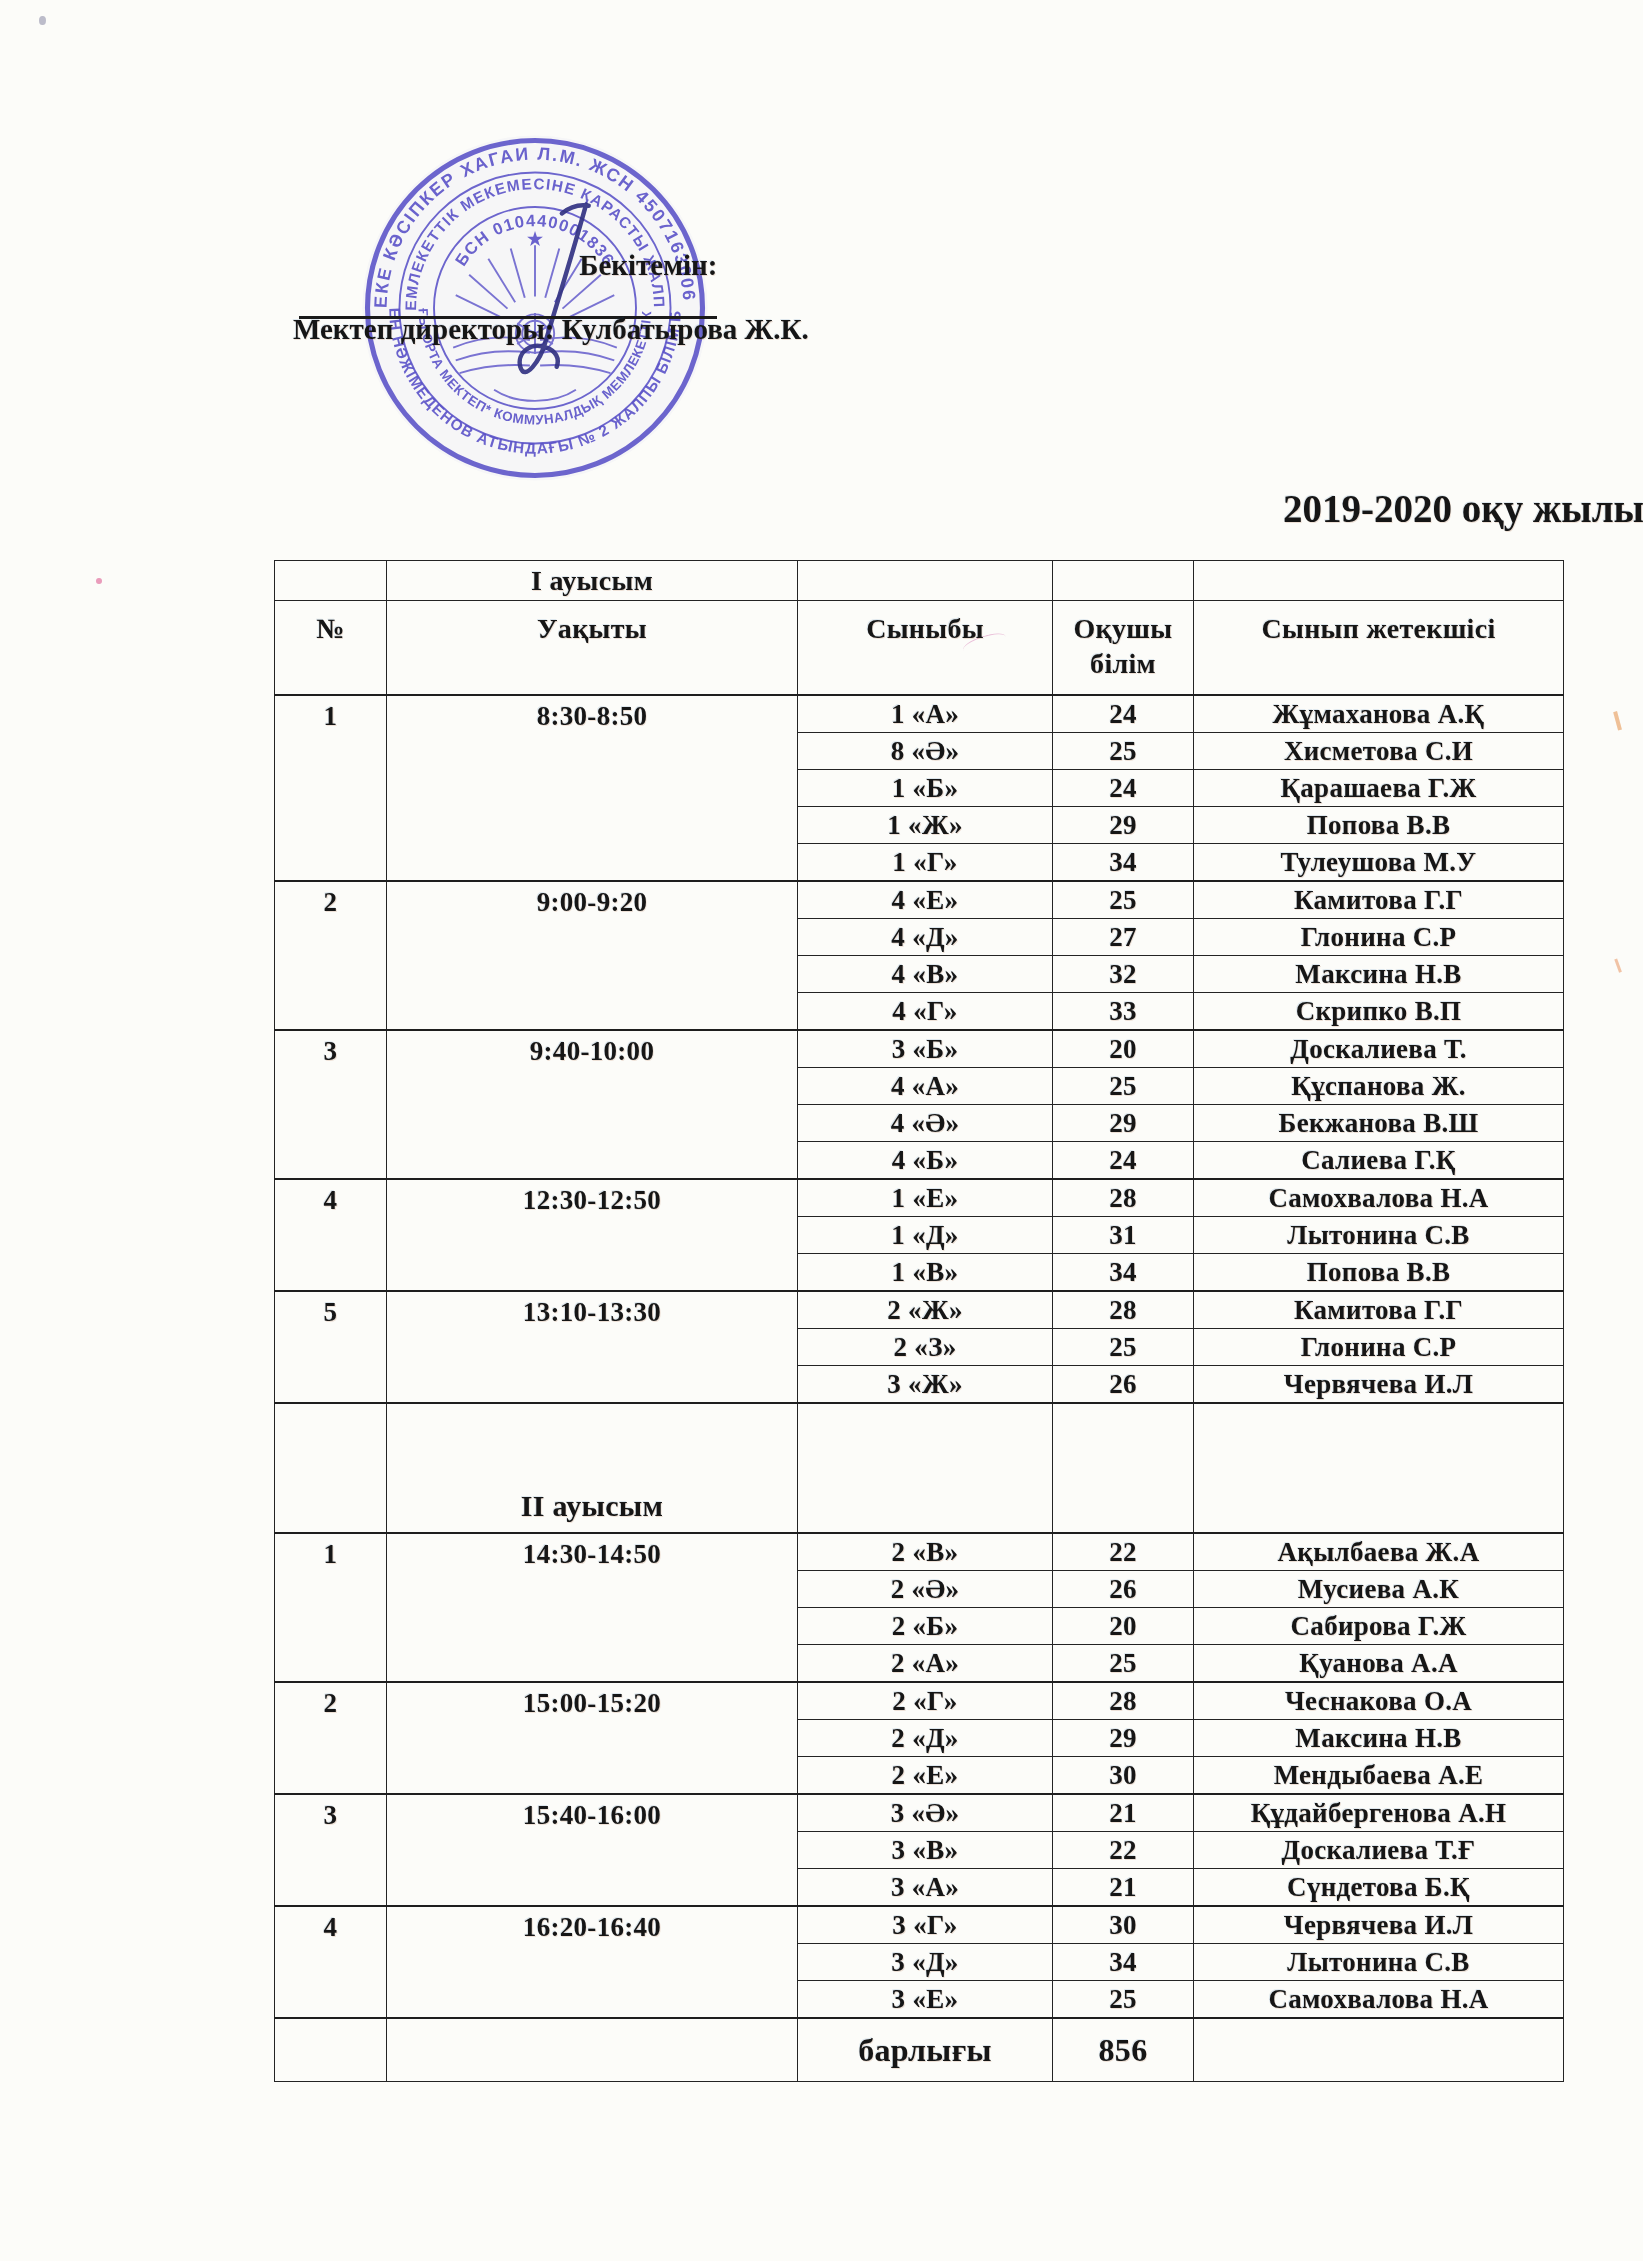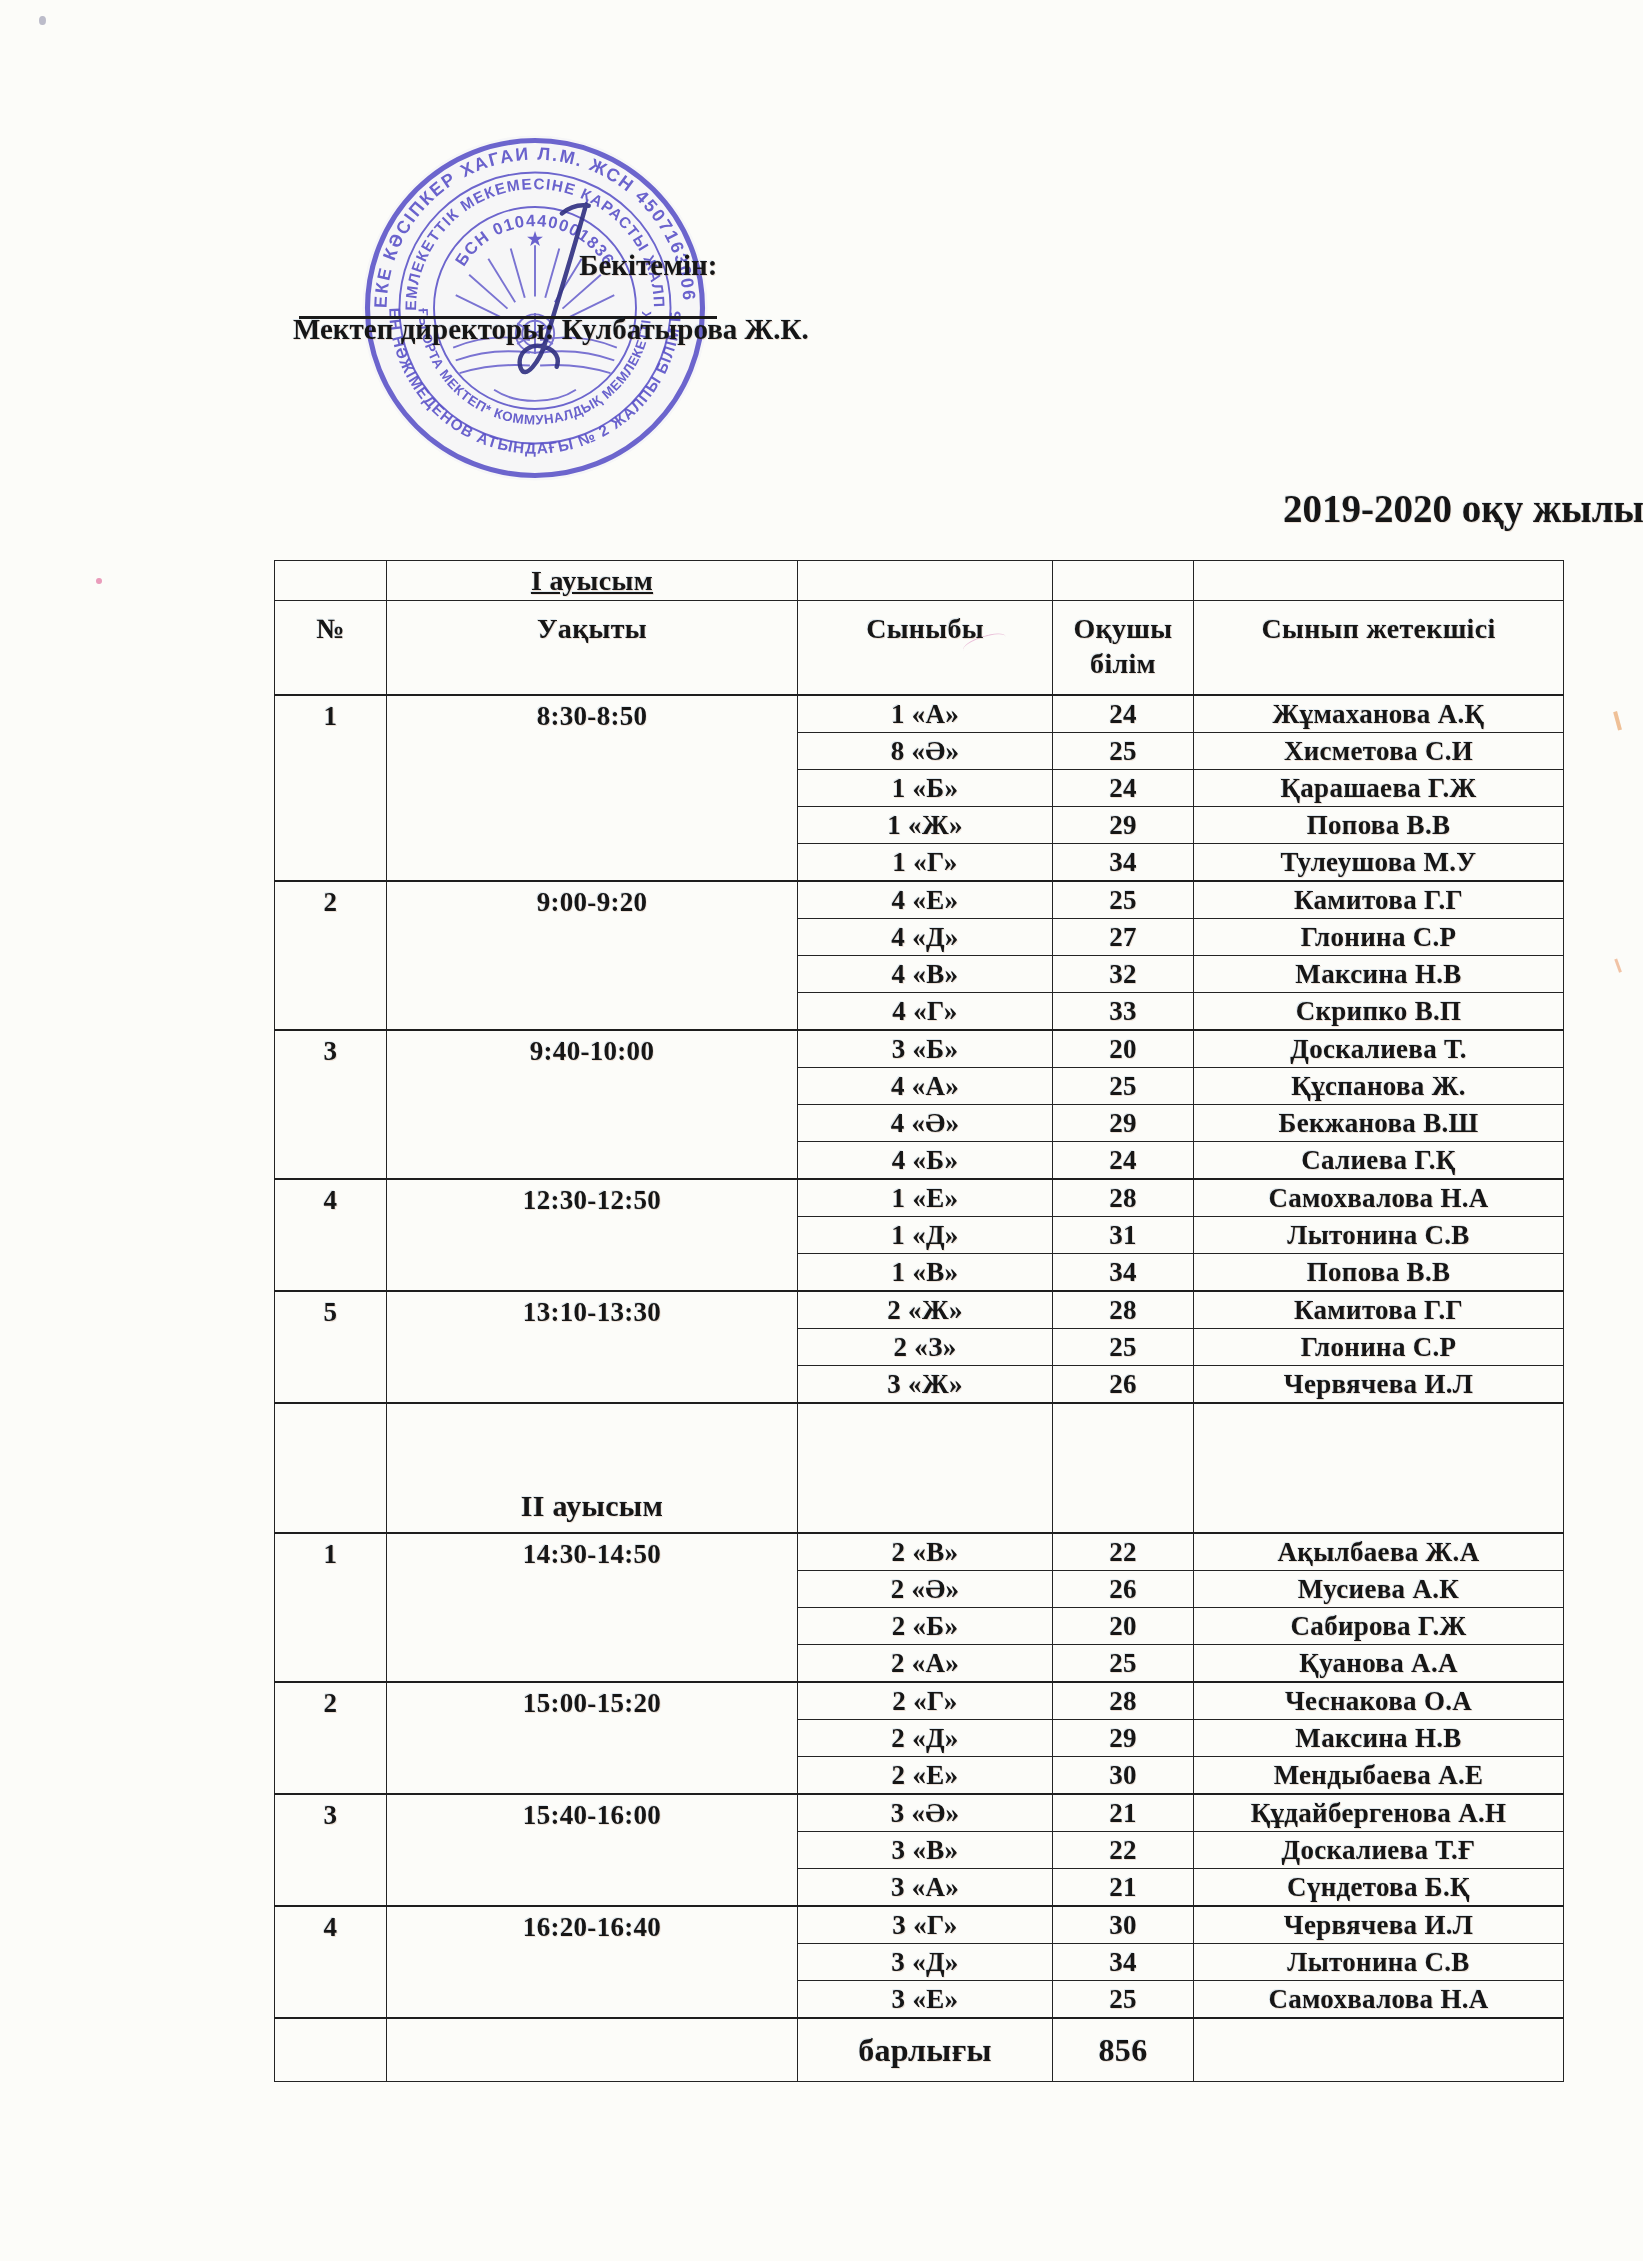--- a/index.html
+++ b/index.html
@@ -23,21 +23,21 @@
   
   table.sched{
     position:absolute;left:274px;top:560px;width:1288px;z-index:3;
     border-collapse:collapse;table-layout:fixed;border:1.9px solid #1e1e1e;
   }
   .sched td{
     border:1.3px solid #242424;text-align:center;vertical-align:middle;
     font-size:27px;letter-spacing:0.3px;padding:0 2.6px;overflow:hidden;
     text-shadow:0.8px 0.8px 0 rgba(150,60,10,.14), -0.8px -0.8px 0 rgba(20,90,160,.13);
   }
-  tr.r-shift td{height:39px;font-size:28px;text-decoration:underline;}
+  tr.r-shift td{height:39px;font-size:28px;}
   tr.r-head td{height:83px;vertical-align:top;padding-top:10.3px;font-size:28px;line-height:1.25;}
   tr.r-data td{height:36px;}
   .sched td.v{vertical-align:top;padding-top:5.2px;}
   tr.gs td{border-top:2.6px solid #1e1e1e;}
   tr.r-shift2 td{height:119px;vertical-align:bottom;padding-bottom:9px;font-size:30px;}
   tr.r-total td{height:62px;font-size:32px;border-top:2.6px solid #1e1e1e;}
 
   
   .speck{position:absolute;z-index:1;}
   #sp1{left:39px;top:15.5px;width:7px;height:9.7px;background:rgba(110,110,145,.45);border-radius:50%;}

